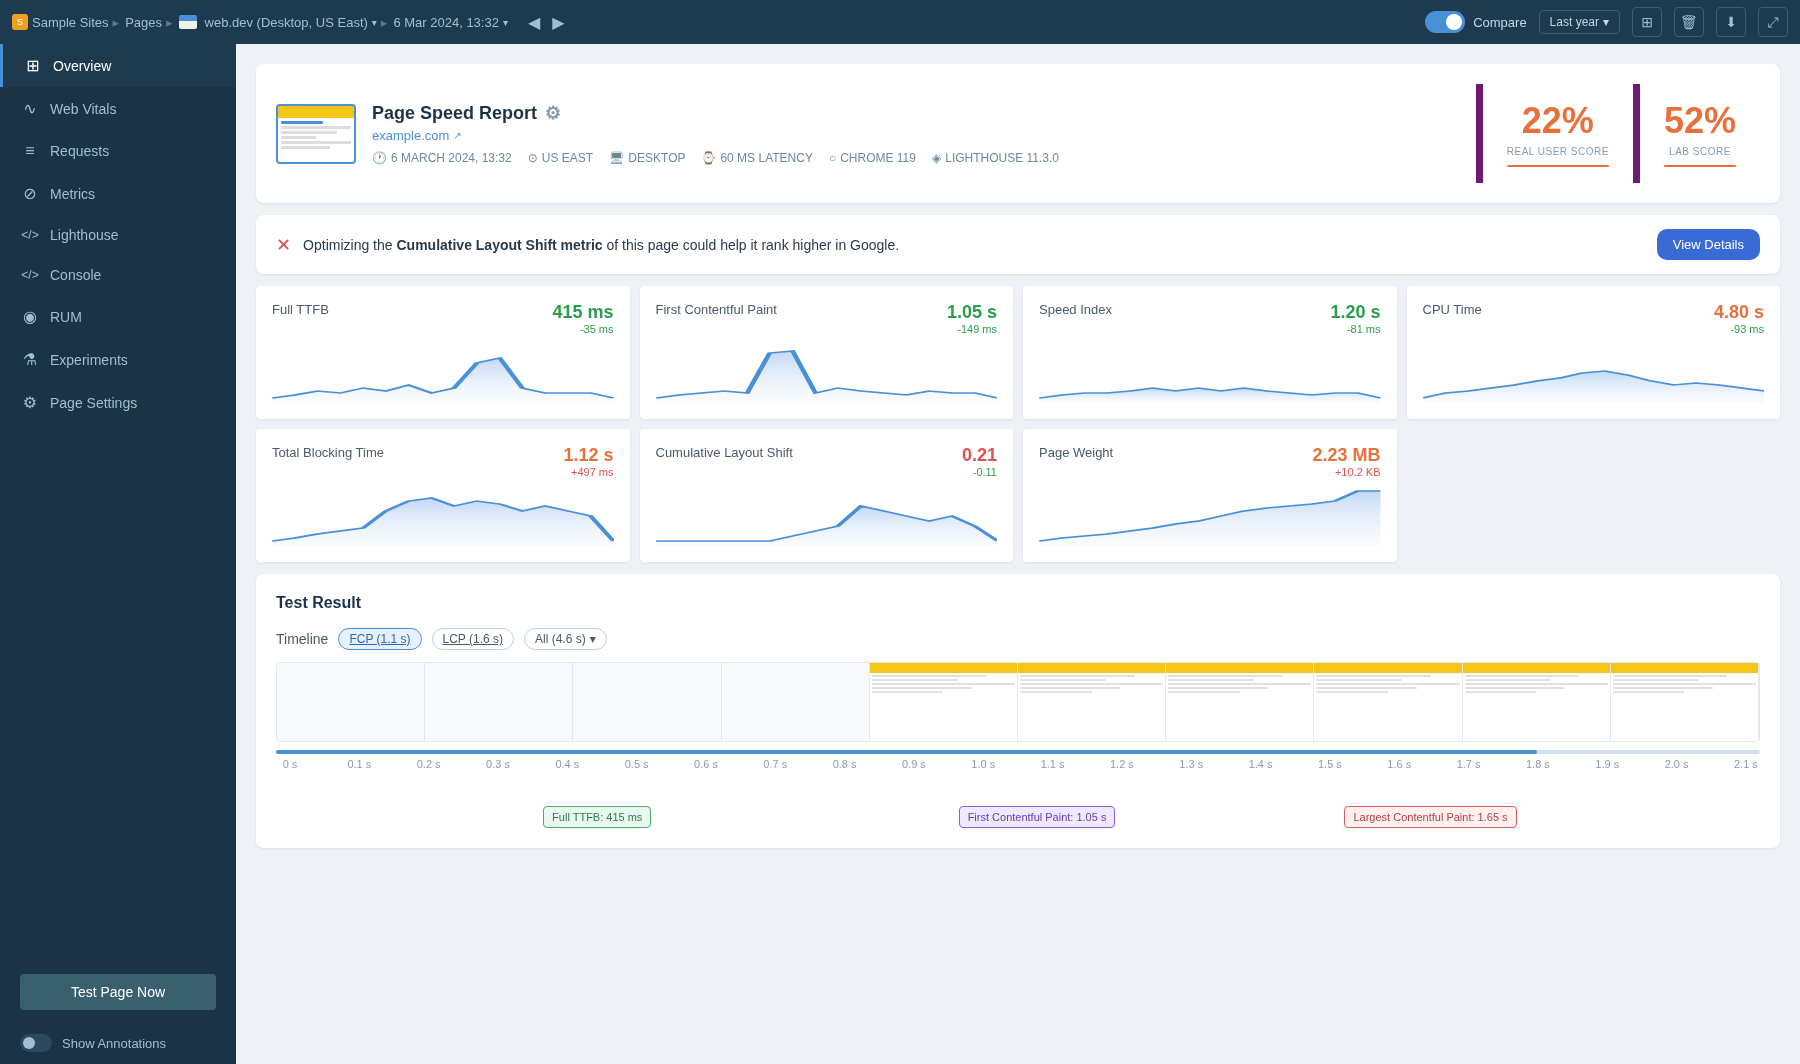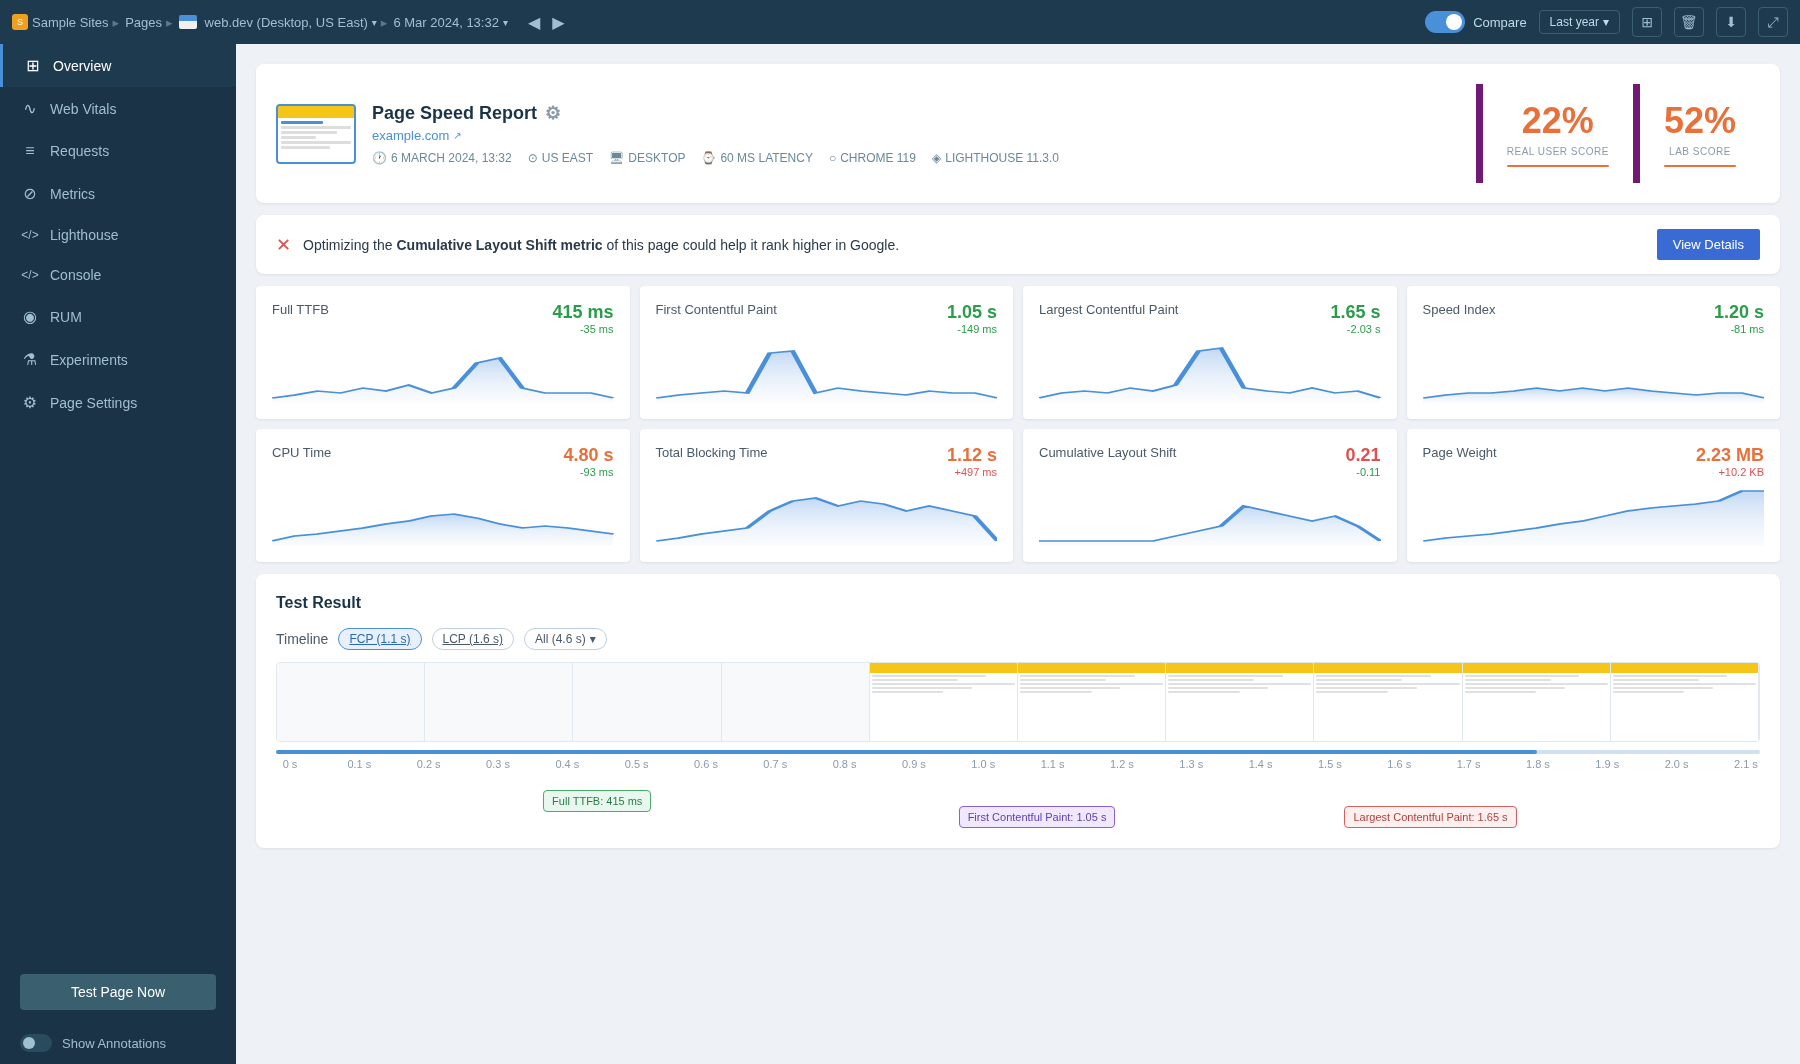--- a/index.html
+++ b/index.html
@@ -183,21 +183,21 @@
       font-size: 14px;
       color: #2a3a4a;
     }
     .alert-icon { color: #e05050; font-size: 18px; flex-shrink: 0; }
     .alert-text { flex: 1; }
     .alert-text strong { font-weight: 600; }
     .view-details-btn {
       background: #3a6bd4;
       color: #fff;
       border: none;
-      border-radius: 2px;
+      border-radius: 10px;
       padding: 8px 16px;
       font-size: 13px;
       cursor: pointer;
       white-space: nowrap;
     }
 
     
     .metrics-grid {
       display: grid;
       grid-template-columns: repeat(4, 1fr);
@@ -515,41 +515,20 @@
       <div class="metric-chart">
         <svg class="chart-svg" viewBox="0 0 100 60" preserveAspectRatio="none">
           <defs>
             <linearGradient id="grad1" x1="0" y1="0" x2="0" y2="1">
               <stop offset="0%" stop-color="#a8c8f0" stop-opacity="0.7"></stop>
               <stop offset="100%" stop-color="#e8f0fa" stop-opacity="0.2"></stop>
             </linearGradient>
           </defs>
           <path d="M0.0,55.0 L6.7,52.0 L13.3,50.0 L20.0,48.0 L26.7,50.0 L33.3,10.0 L40.0,8.0 L46.7,50.0 L53.3,45.0 L60.0,48.0 L66.7,50.0 L73.3,52.0 L80.0,48.0 L86.7,50.0 L93.3,50.0 L100.0,55.0 L100,60 L0,60 Z" fill="url(#grad1)" stroke="none"></path>
           <path d="M0.0,55.0 L6.7,52.0 L13.3,50.0 L20.0,48.0 L26.7,50.0 L33.3,10.0 L40.0,8.0 L46.7,50.0 L53.3,45.0 L60.0,48.0 L66.7,50.0 L73.3,52.0 L80.0,48.0 L86.7,50.0 L93.3,50.0 L100.0,55.0" fill="none" stroke="#4a90d9" stroke-width="1.5"></path>
-        </svg>
-      </div>
-    </div>
-        <div class="metric-card">
-      <div class="metric-header">
-        <span class="metric-name">Largest Contentful Paint</span>
-        <div class="metric-value-wrap">
-          <div class="metric-value" style="color:#2a9d4a">1.65 s</div>
-          <div class="metric-delta" style="color:#2a9d4a">-2.03 s</div>
-        </div>
-      </div>
-      <div class="metric-chart">
-        <svg class="chart-svg" viewBox="0 0 100 60" preserveAspectRatio="none">
-          <defs>
-            <linearGradient id="grad2" x1="0" y1="0" x2="0" y2="1">
-              <stop offset="0%" stop-color="#a8c8f0" stop-opacity="0.7"></stop>
-              <stop offset="100%" stop-color="#e8f0fa" stop-opacity="0.2"></stop>
-            </linearGradient>
-          </defs>
-          <path d="M0.0,55.0 L6.7,50.0 L13.3,48.0 L20.0,50.0 L26.7,45.0 L33.3,48.0 L40.0,42.0 L46.7,8.0 L53.3,5.0 L60.0,45.0 L66.7,48.0 L73.3,50.0 L80.0,45.0 L86.7,50.0 L93.3,48.0 L100.0,55.0 L100,60 L0,60 Z" fill="url(#grad2)" stroke="none"></path>
-          <path d="M0.0,55.0 L6.7,50.0 L13.3,48.0 L20.0,50.0 L26.7,45.0 L33.3,48.0 L40.0,42.0 L46.7,8.0 L53.3,5.0 L60.0,45.0 L66.7,48.0 L73.3,50.0 L80.0,45.0 L86.7,50.0 L93.3,48.0 L100.0,55.0" fill="none" stroke="#4a90d9" stroke-width="1.5"></path>
         </svg>
       </div>
     </div>
         <div class="metric-card">
       <div class="metric-header">
         <span class="metric-name">Speed Index</span>
         <div class="metric-value-wrap">
           <div class="metric-value" style="color:#2a9d4a">1.20 s</div>
           <div class="metric-delta" style="color:#2a9d4a">-81 ms</div>
         </div>
@@ -770,21 +749,21 @@
             <span class="ruler-label">1.5 s</span>
             <span class="ruler-label">1.6 s</span>
             <span class="ruler-label">1.7 s</span>
             <span class="ruler-label">1.8 s</span>
             <span class="ruler-label">1.9 s</span>
             <span class="ruler-label">2.0 s</span>
             <span class="ruler-label">2.1 s</span>
           </div>
 
         <div style="position:relative;height:48px;margin-top:10px;">
-          <div class="marker-tooltip green" style="left:18%;bottom:16px;">Full TTFB: 415 ms</div>
+          <div class="marker-tooltip green" style="left:18%;bottom:0;">Full TTFB: 415 ms</div>
           <div class="marker-tooltip purple" style="left:46%;bottom:0;">First Contentful Paint: 1.05 s</div>
           <div class="marker-tooltip red" style="left:72%;bottom:0;">Largest Contentful Paint: 1.65 s</div>
         </div>
       </div>
     </div>
 
   </div>
 </div>
 
 </body></html>

